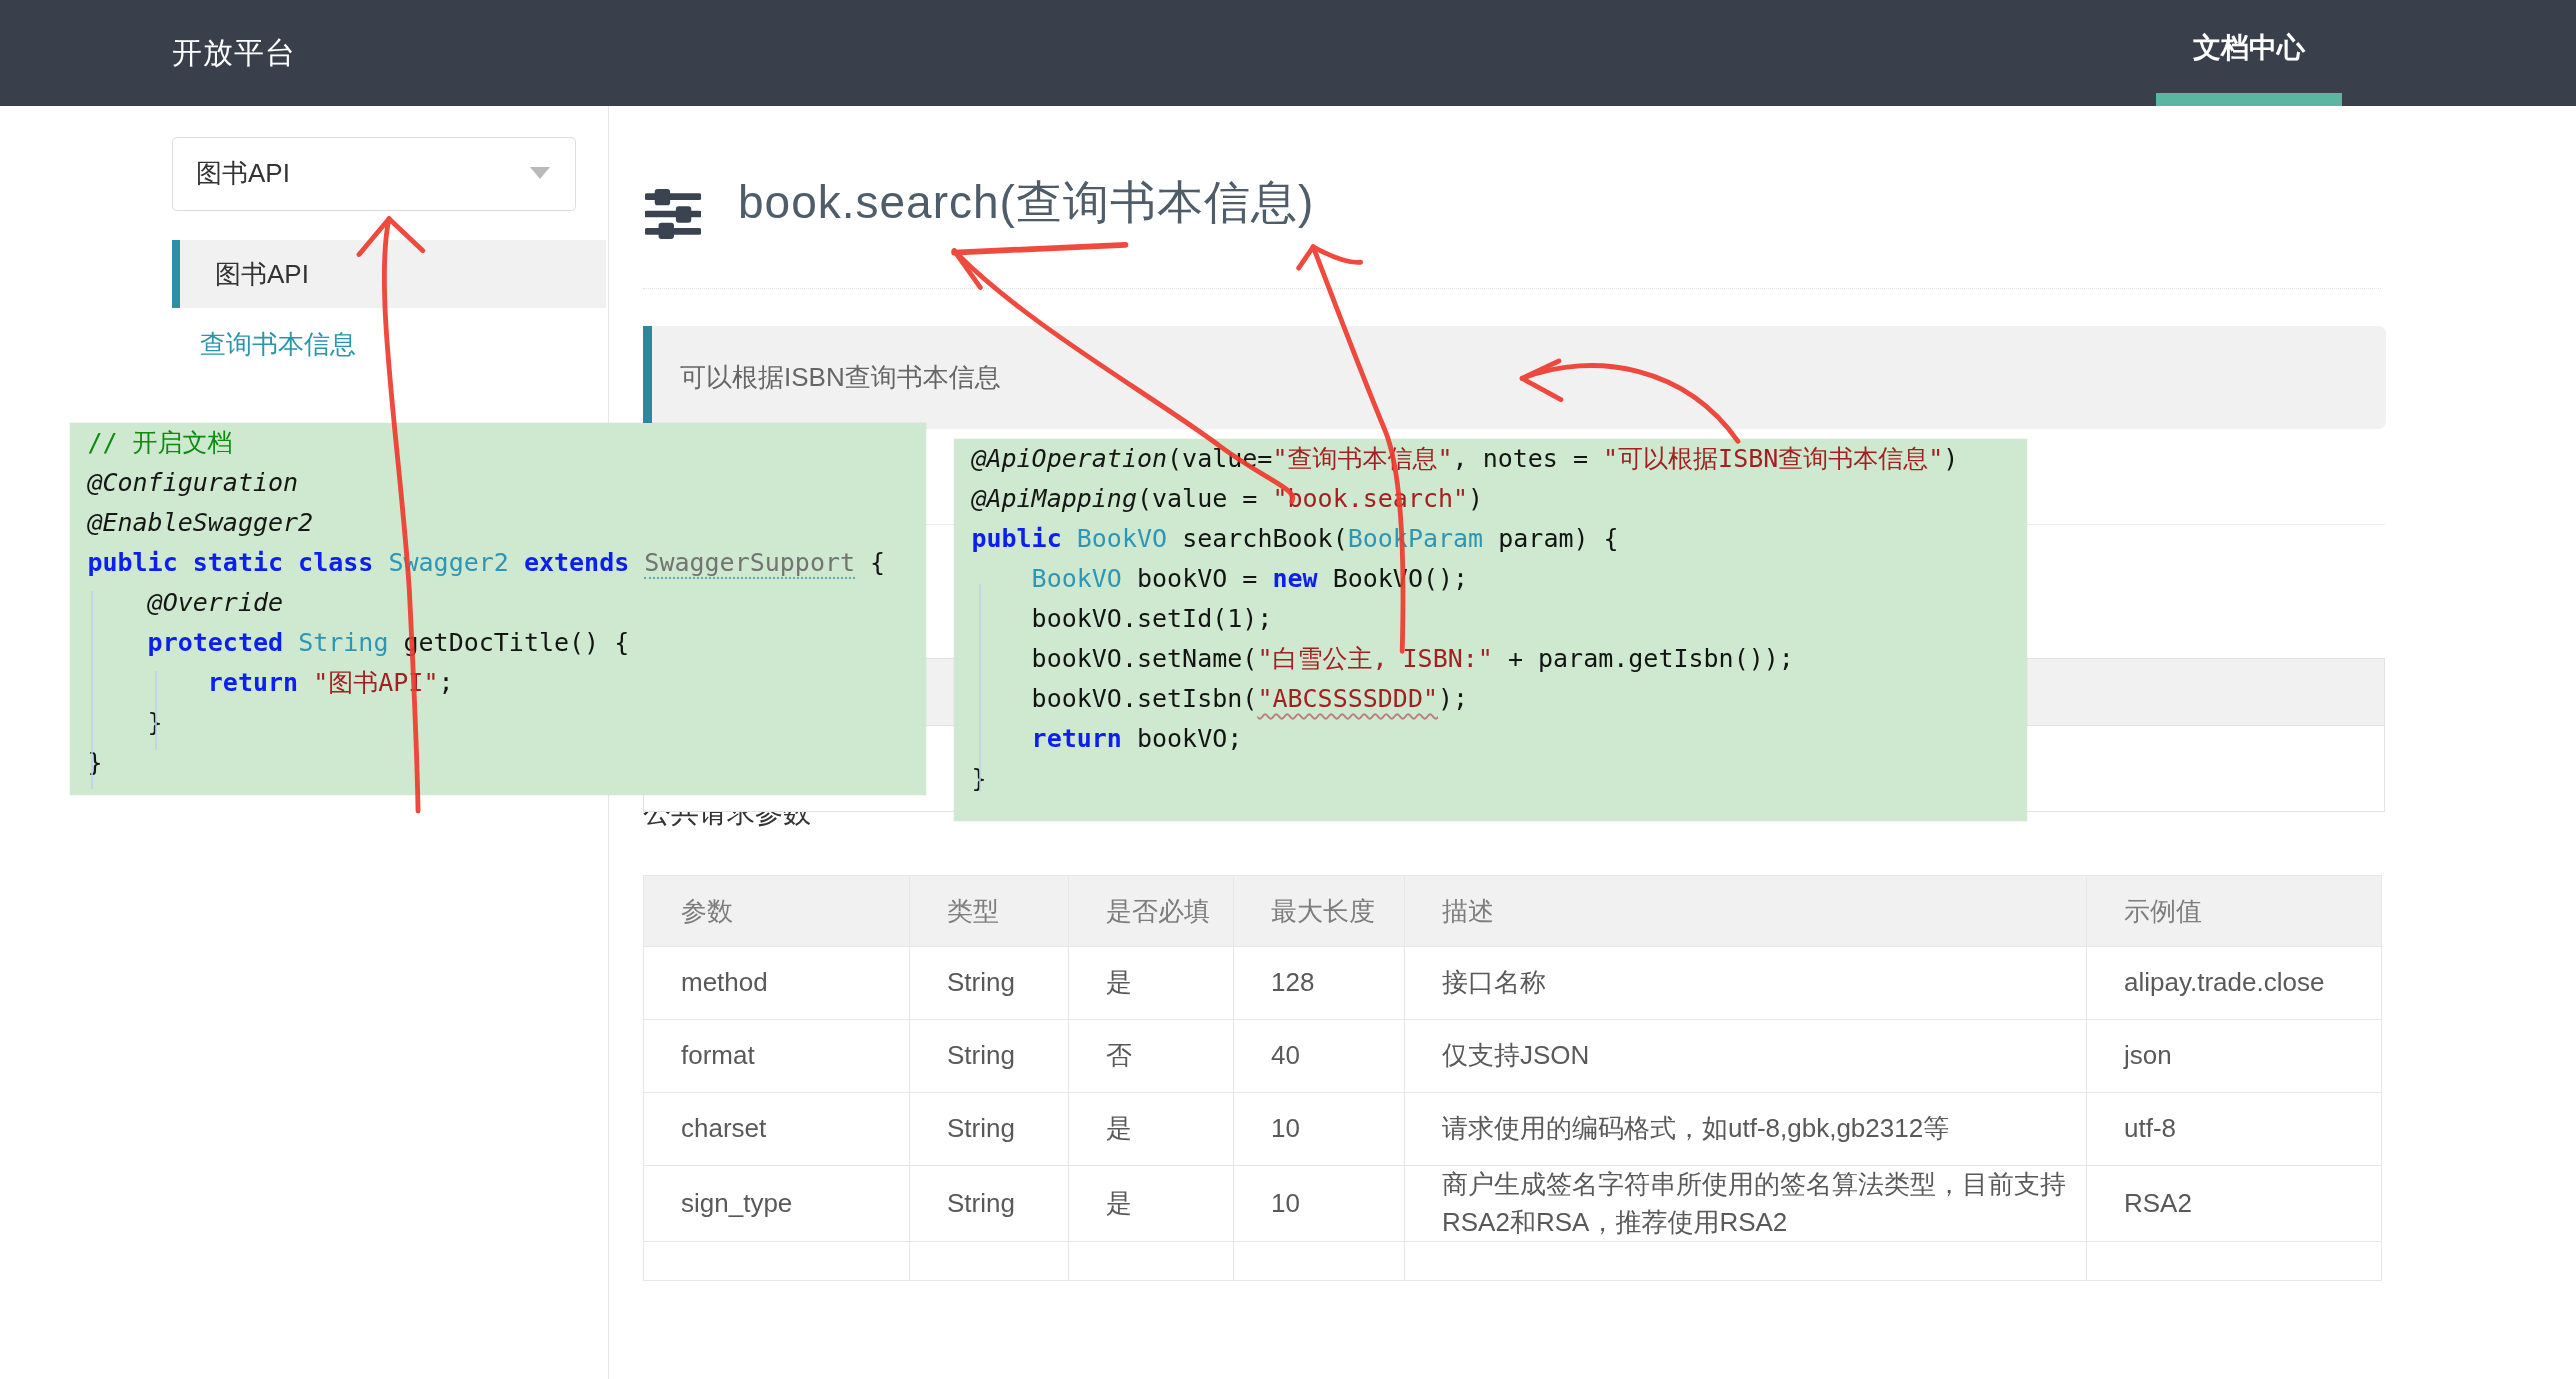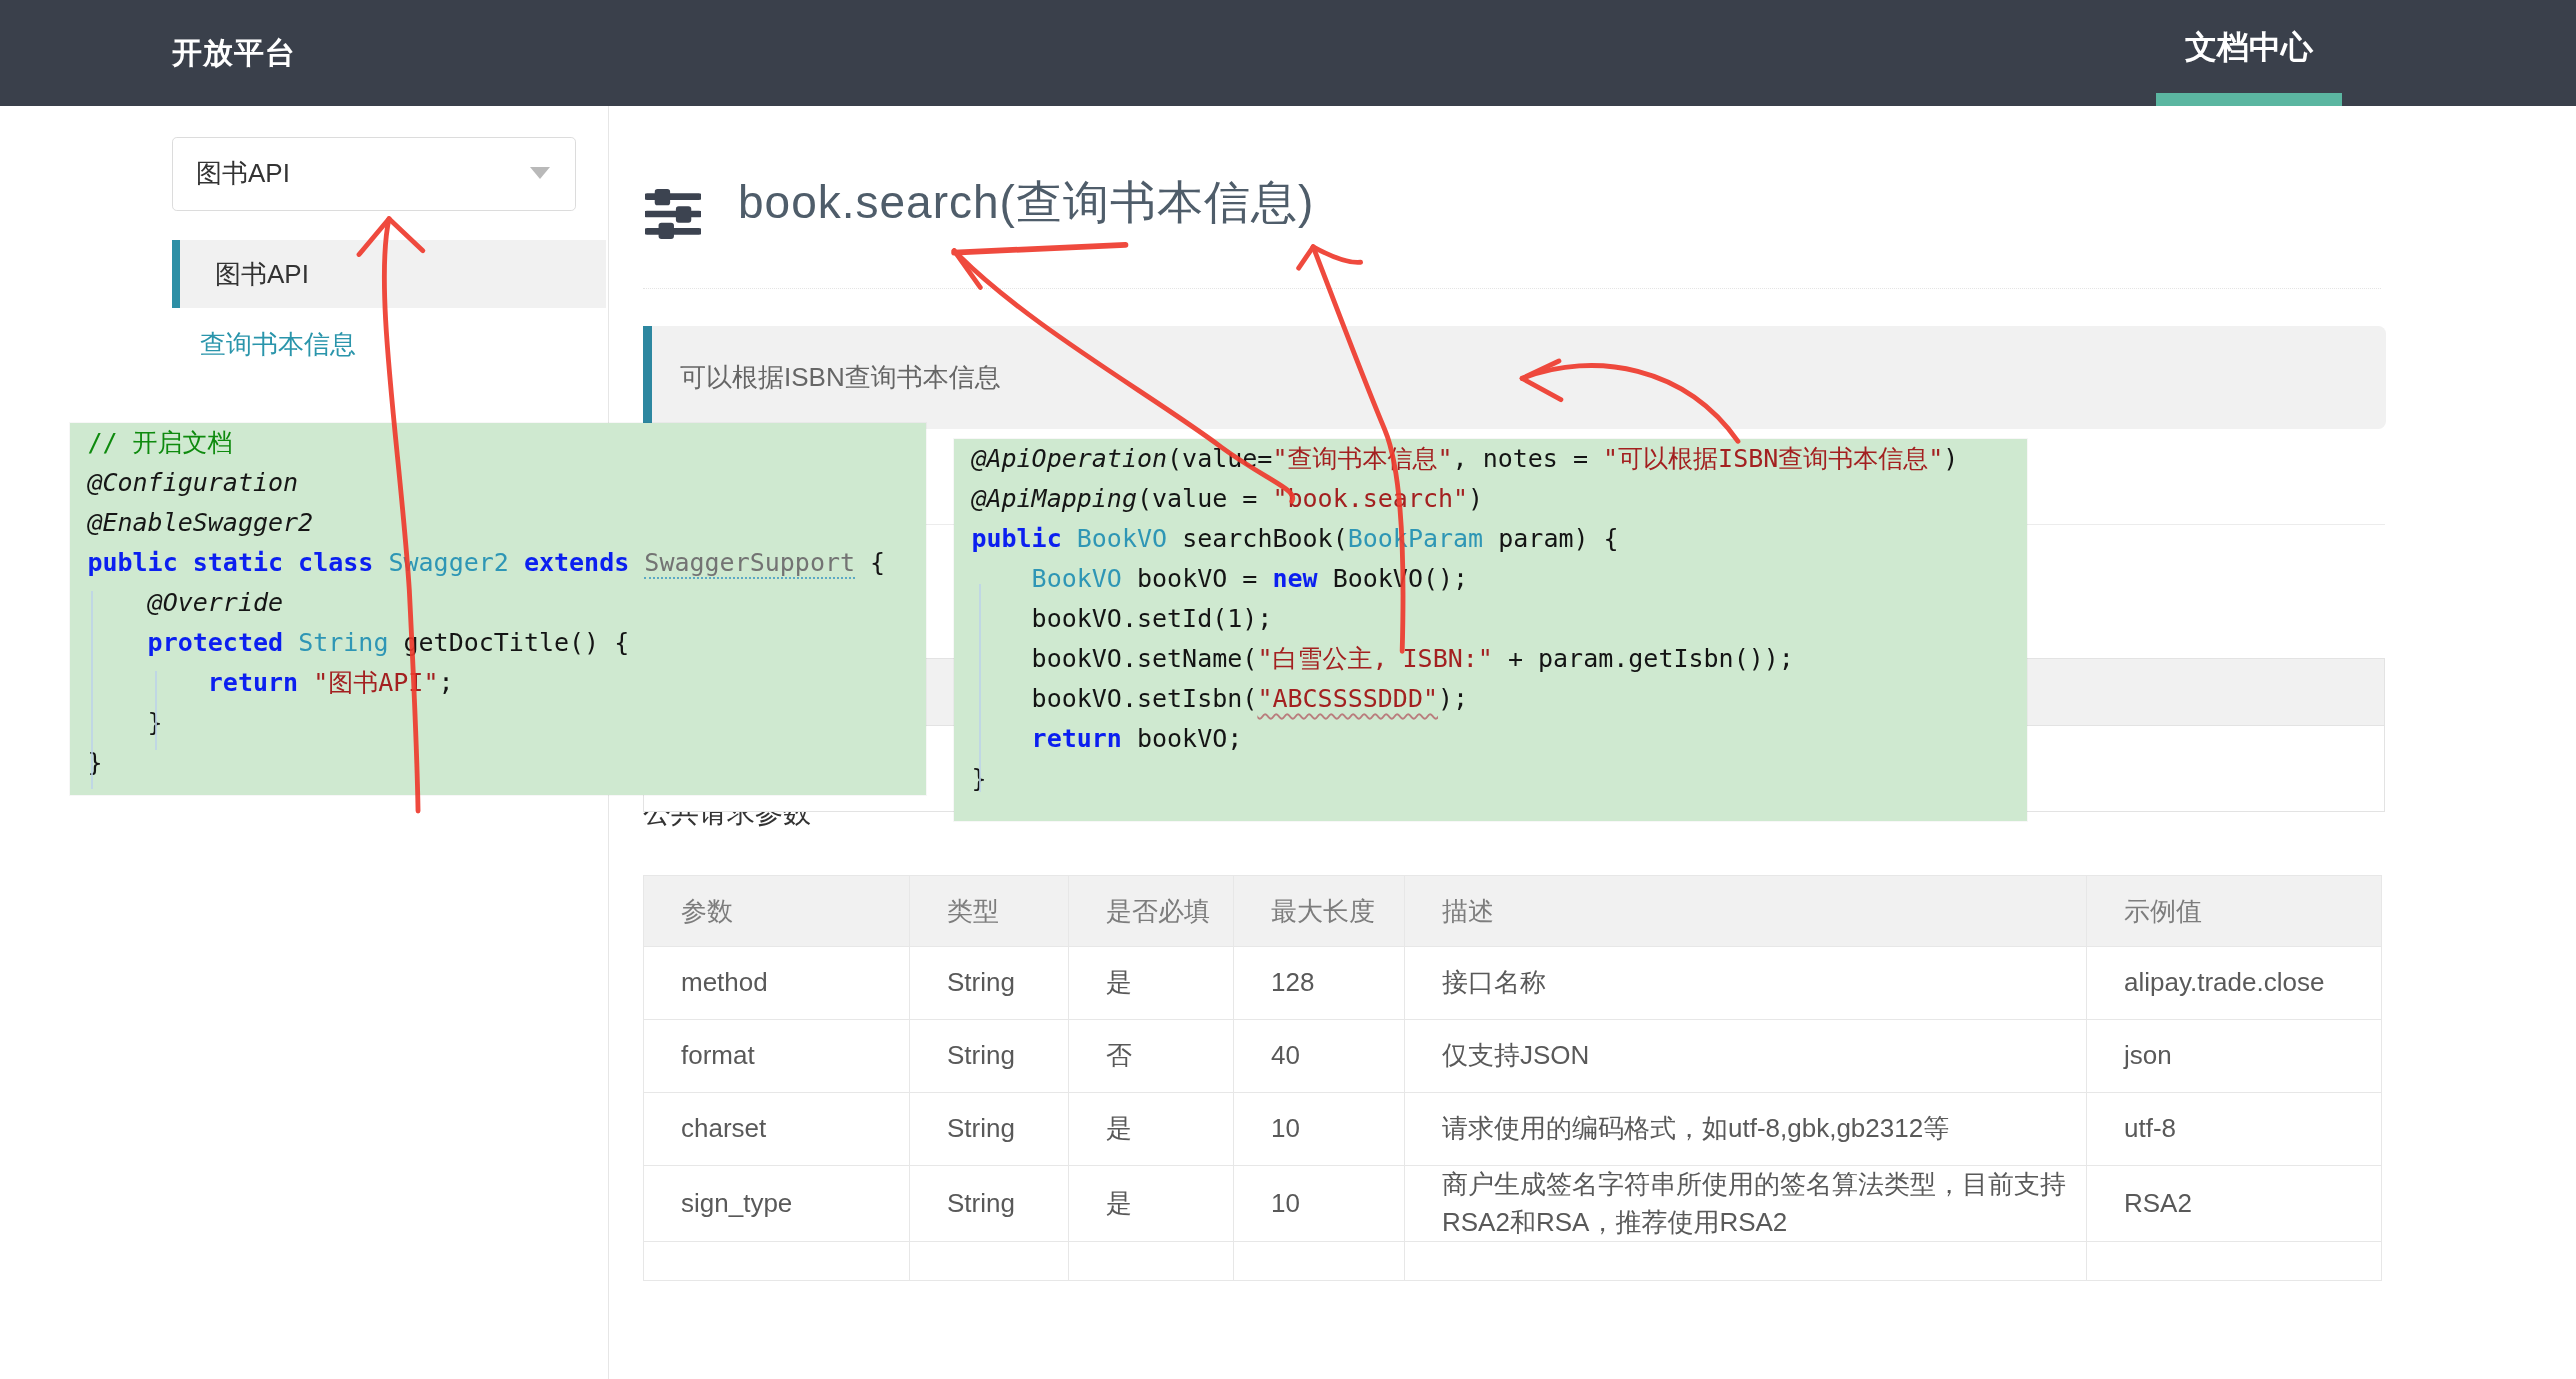--- a/index.html
+++ b/index.html
@@ -4,24 +4,24 @@
 <style>
   html,body{margin:0;padding:0;}
   body{
     width:2576px;height:1380px;position:relative;overflow:hidden;
     background:#ffffff;font-family:"Liberation Sans",sans-serif;
     -webkit-font-smoothing:antialiased;
   }
   
   .navbar{position:absolute;left:0;top:0;width:2576px;height:106px;background:#3a404b;z-index:20;}
   .brand{position:absolute;left:172px;top:0;height:106px;line-height:106px;
-    color:#ffffff;font-size:30px;font-weight:bold;letter-spacing:1px;}
+    color:#ffffff;font-size:30px;font-weight:normal;letter-spacing:1px;}
   .nav-item{position:absolute;left:2156px;top:0;width:186px;height:106px;cursor:pointer;}
   .nav-item .nav-label{position:absolute;width:100%;text-align:center;top:0;height:95px;line-height:95px;
-    color:#ffffff;font-size:32px;font-weight:bold;}
+    color:#ffffff;font-size:28px;font-weight:bold;}
   .nav-indicator{position:absolute;left:0;bottom:0;width:186px;height:12.6px;background:#5bb6a1;}
   
   .sidebar{position:absolute;left:0;top:106px;width:608px;height:1273px;background:#ffffff;
     border-right:1.9px solid #e6e6e6;z-index:1;}
   .api-select{position:absolute;left:172px;top:31px;width:402px;height:72px;background:#fff;
     border:1.9px solid #dcdcdc;border-radius:4.8px;cursor:pointer;}
   .api-select .sel-label{position:absolute;left:23px;top:0;height:70px;line-height:70px;font-size:26px;color:#333;}
   .caret{position:absolute;right:25px;top:29px;width:0;height:0;
     border-left:10.6px solid transparent;border-right:10.6px solid transparent;border-top:12.6px solid #b9b9b9;}
   .group-item{position:absolute;left:172px;top:134px;width:434px;height:68px;background:#f1f1f1;cursor:pointer;}

